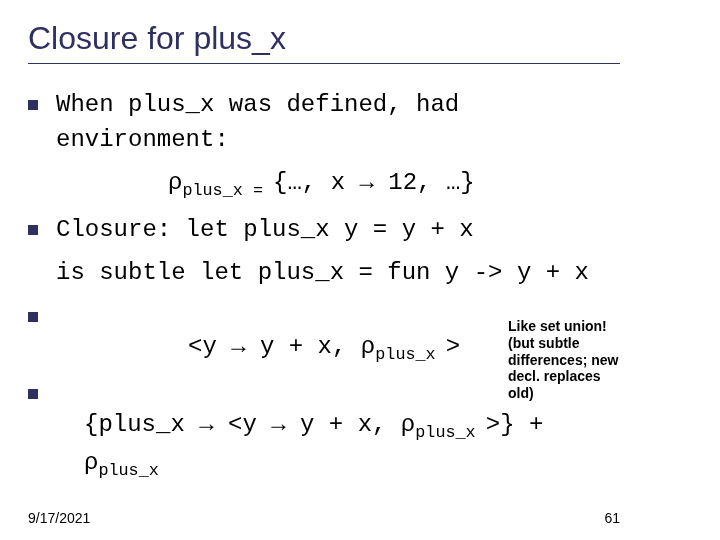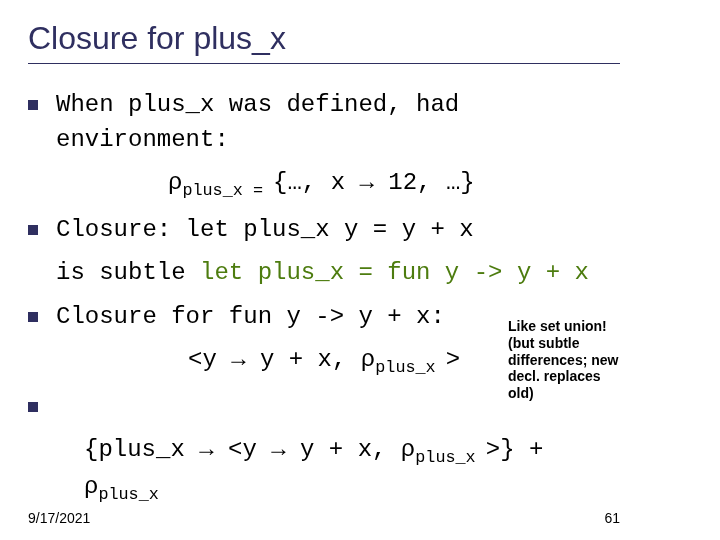--- a/index.html
+++ b/index.html
@@ -55,21 +55,21 @@
   .center-ish {
     text-align: left;
     padding-left: 140px;
     margin: 0 0 10px 0;
   }
   .center-ish2 {
     text-align: left;
     padding-left: 160px;
     margin: 4px 0 10px 0;
   }
-  .blue { color: #4d7c0f; text-align: right; }
+  .blue { color: #000000; text-align: right; }
   .sub  { font-size: 0.7em; vertical-align: sub; }
   .note {
     position: absolute;
     right: 20px;
     top: 318px;
     width: 120px;
     font-size: 14px;
     font-family: Liberation Sans, sans-serif;
     font-weight: bold;
     line-height: 1.2;
@@ -78,21 +78,21 @@
     position: absolute;
     bottom: 14px;
     left: 28px;
     right: 28px;
     font-size: 14px;
     display: flex;
     justify-content: space-between;
   }
   .final {
     padding-left: 56px;
-    margin-top: 21px;
+    margin-top: 9px;
   }
 </style>
 </head>
 <body>
 
 <div class="slide">
 
   <h1 class="title">Closure for plus_x</h1>
   <hr class="rule">
 
@@ -111,21 +111,20 @@
       <span class="bullet"></span>
       <span>Closure: let plus_x y = y + x</span>
     </div>
 
     <div class="indent" style="margin-bottom:10px;">
       <span>is subtle </span><span class="blue">let plus_x = fun y -&gt; y + x</span>
     </div>
 
     <div class="row">
       <span class="bullet"></span>
-      <span>Closure for fun y -&gt; y + x:</span>
     </div>
 
     <div class="center-ish2">
       <span>&lt;y → y + x, </span><span>ρ</span><span class="sub">plus_x </span><span>&gt;</span>
     </div>
 
     <div class="row">
       <span class="bullet"></span>
     </div>
 

